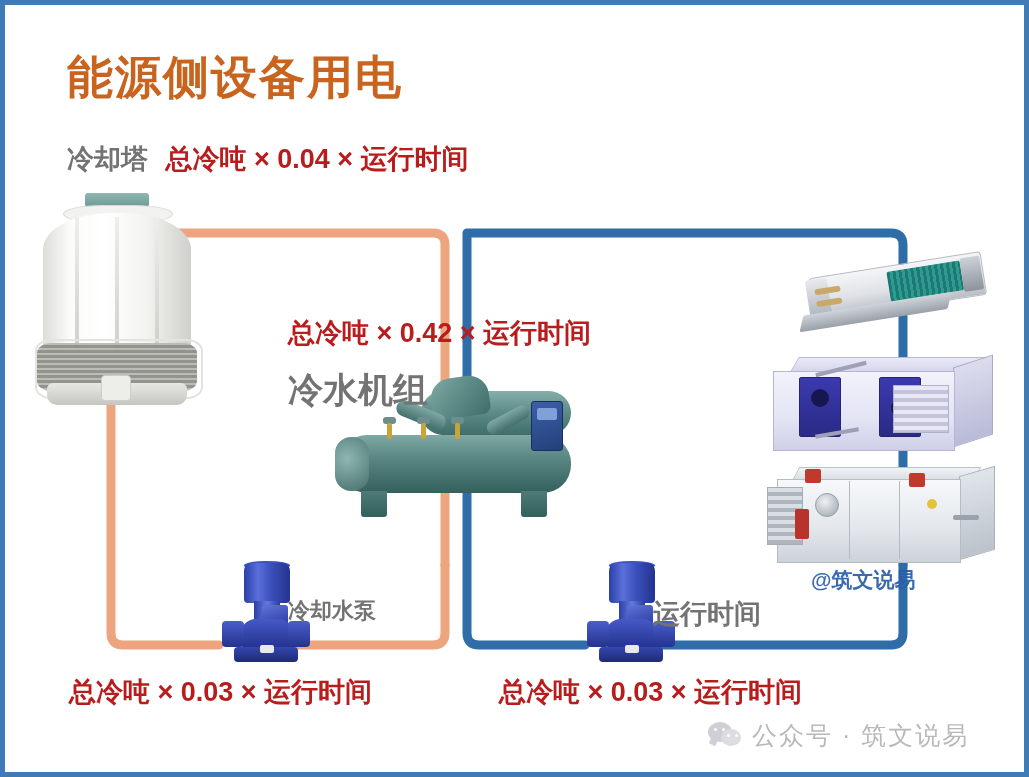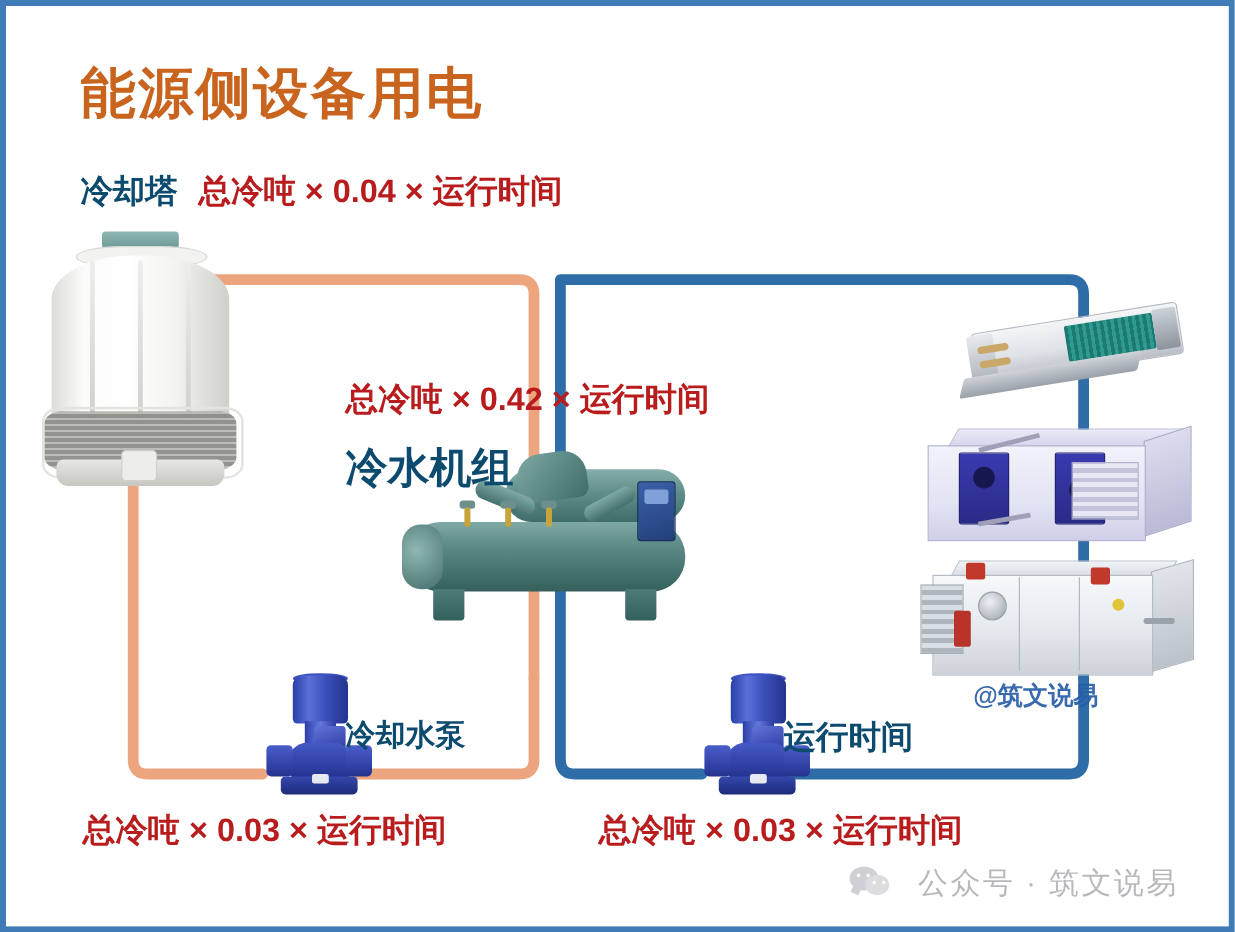--- a/index.html
+++ b/index.html
@@ -2,39 +2,39 @@
 <html><head>
 <meta charset="utf-8">
 <style>
   html,body{margin:0;padding:0;background:#fff;}
   body{font-family:"Liberation Sans","DejaVu Sans",sans-serif;}
   #stage{position:relative;width:1029px;height:777px;background:#ffffff;overflow:hidden;box-sizing:border-box;border:5px solid #3f7bb6;}
   .abs{position:absolute;}
 
   
   .title{left:62px;top:42px;font-size:46px;font-weight:700;color:#c8641e;letter-spacing:2px;white-space:nowrap;}
-  .lbl-orange{color:#0c4a6e;font-weight:700;}
+  .lbl-orange{color:#737373;font-weight:700;}
   .lbl-blue{color:#b91c1c;font-weight:700;}
 
   .row-tower{left:62px;top:136px;font-size:27px;white-space:nowrap;}
   .row-tower .lbl-orange{margin-right:10px;}
 
   .chiller-formula{left:283px;top:310px;font-size:27px;white-space:nowrap;}
   .chiller-name{left:283px;top:362px;font-size:35px;white-space:nowrap;}
   .chiller-rt{left:283px;top:462px;font-size:27px;white-space:nowrap;}
 
-  .pump-l-name{left:283px;top:591px;font-size:25px;white-space:nowrap;}
+  .pump-l-name{left:283px;top:591px;font-size:22px;white-space:nowrap;}
   .pump-r-name{left:648px;top:591px;font-size:27px;white-space:nowrap;}
 
   .formula-bl{left:64px;top:669px;font-size:27px;white-space:nowrap;}
   .formula-br{left:494px;top:669px;font-size:27px;white-space:nowrap;}
 
   .watermark-mid{left:806px;top:561px;font-size:21px;color:#2a5ea8;font-weight:700;white-space:nowrap;opacity:.92;}
 
-  .footer{left:703px;top:714px;display:flex;align-items:center;gap:23px;white-space:nowrap;}
+  .footer{left:703px;top:714px;display:flex;align-items:center;gap:10px;white-space:nowrap;}
   .footer-text{font-size:25px;color:#b9b9bd;letter-spacing:2px;}
 
   
   #pipes{position:absolute;left:0;top:0;width:1029px;height:777px;pointer-events:none;}
 
   
   .tower{left:22px;top:188px;width:180px;height:205px;}
   .tower .fan{position:absolute;left:58px;top:0;width:64px;height:14px;background:linear-gradient(#8fb6b2,#6c9a96);border-radius:3px;}
   .tower .cap{position:absolute;left:36px;top:12px;width:108px;height:16px;background:#f2f2f0;border-radius:50%/70%;border:1px solid #d8d8d4;}
   .tower .body{position:absolute;left:16px;top:20px;width:148px;height:140px;

